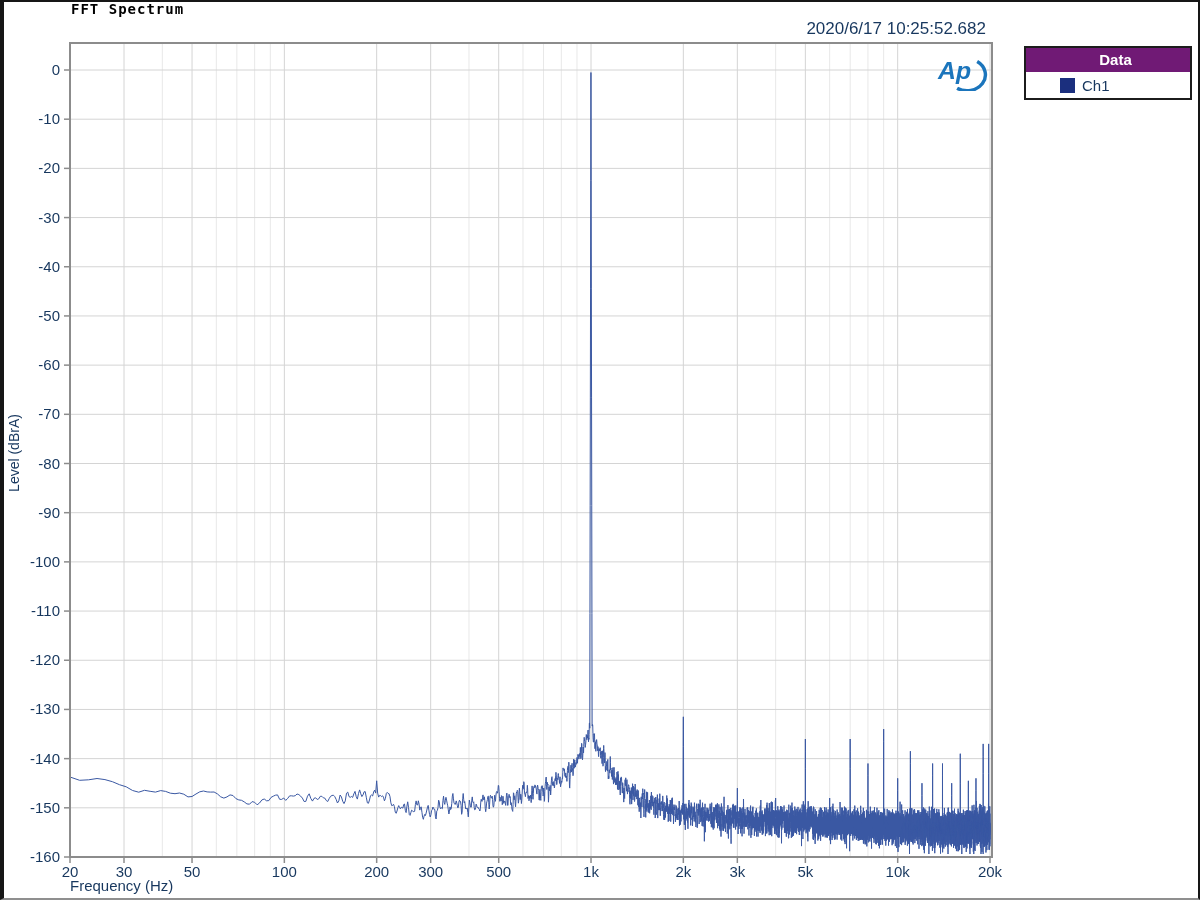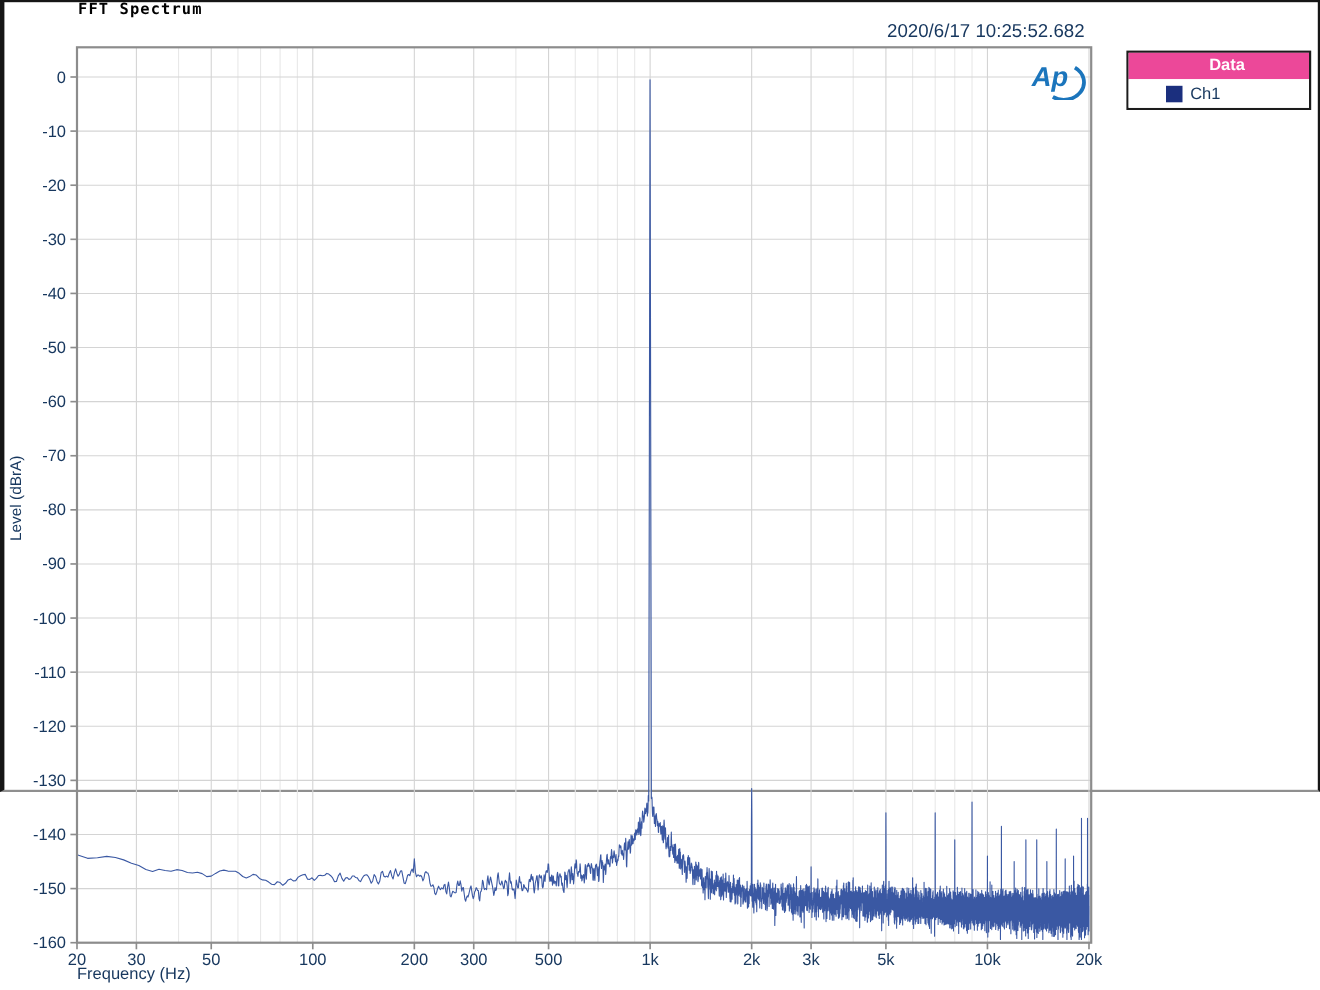--- a/index.html
+++ b/index.html
@@ -1,17 +1,17 @@
 <!DOCTYPE html>
 <html><head>
 <meta charset="utf-8">
 <style>
   html,body{margin:0;padding:0;background:#fff;}
   body{width:1200px;height:900px;overflow:hidden;font-family:"Liberation Sans",sans-serif;}
-  .screen{position:relative;width:1200px;height:720px;box-sizing:border-box;
+  .screen{position:relative;width:1200px;height:900px;box-sizing:border-box;
           border-style:solid;border-color:#161616;border-width:2px 2px 2px 4px;
           border-bottom-color:#8f8f8f;background:#fff;}
   #stage{position:absolute;left:-4px;top:-2px;width:1200px;height:900px;}
   #chart{position:absolute;left:0;top:0;}
   .fft-title{position:absolute;left:71px;top:1px;font-family:"DejaVu Sans Mono",monospace;
              font-weight:bold;font-size:14px;letter-spacing:1px;color:#000;}
   .timestamp{position:absolute;top:19px;left:560px;width:426px;text-align:right;
              font-size:17px;color:#17375E;}
   .xlabel{position:absolute;left:70px;top:877px;width:922px;text-align:left;
           font-size:15px;color:#17375E;}
@@ -161,21 +161,21 @@
 
     <div class="ylabel">Level (dBrA)</div>
     <div class="xlabel">Frequency (Hz)</div>
 
     <svg class="ap-logo" viewBox="0 0 60 44">
       <path d="M 27 41 A 16 14 0 1 0 48 13" fill="none" stroke-width="3.6" stroke="#1B75BC"></path>
       <text x="7" y="31" font-size="26" font-weight="bold" font-style="italic" font-family="Liberation Sans, sans-serif" fill="#1B75BC">Ap</text>
     </svg>
 
     <div class="legend">
-      <div class="legend-header" style="background: #ec4899; padding-left: 15px;">Data</div>
+      <div class="legend-header" style="background: #701a75; padding-left: 15px;">Data</div>
       <div class="legend-body">
         <span class="legend-swatch" style="background: rgb(27, 47, 126);"></span>
         <span class="legend-label">Ch1</span>
       </div>
     </div>
 
   </div>
 </div>
 
 </body></html>

